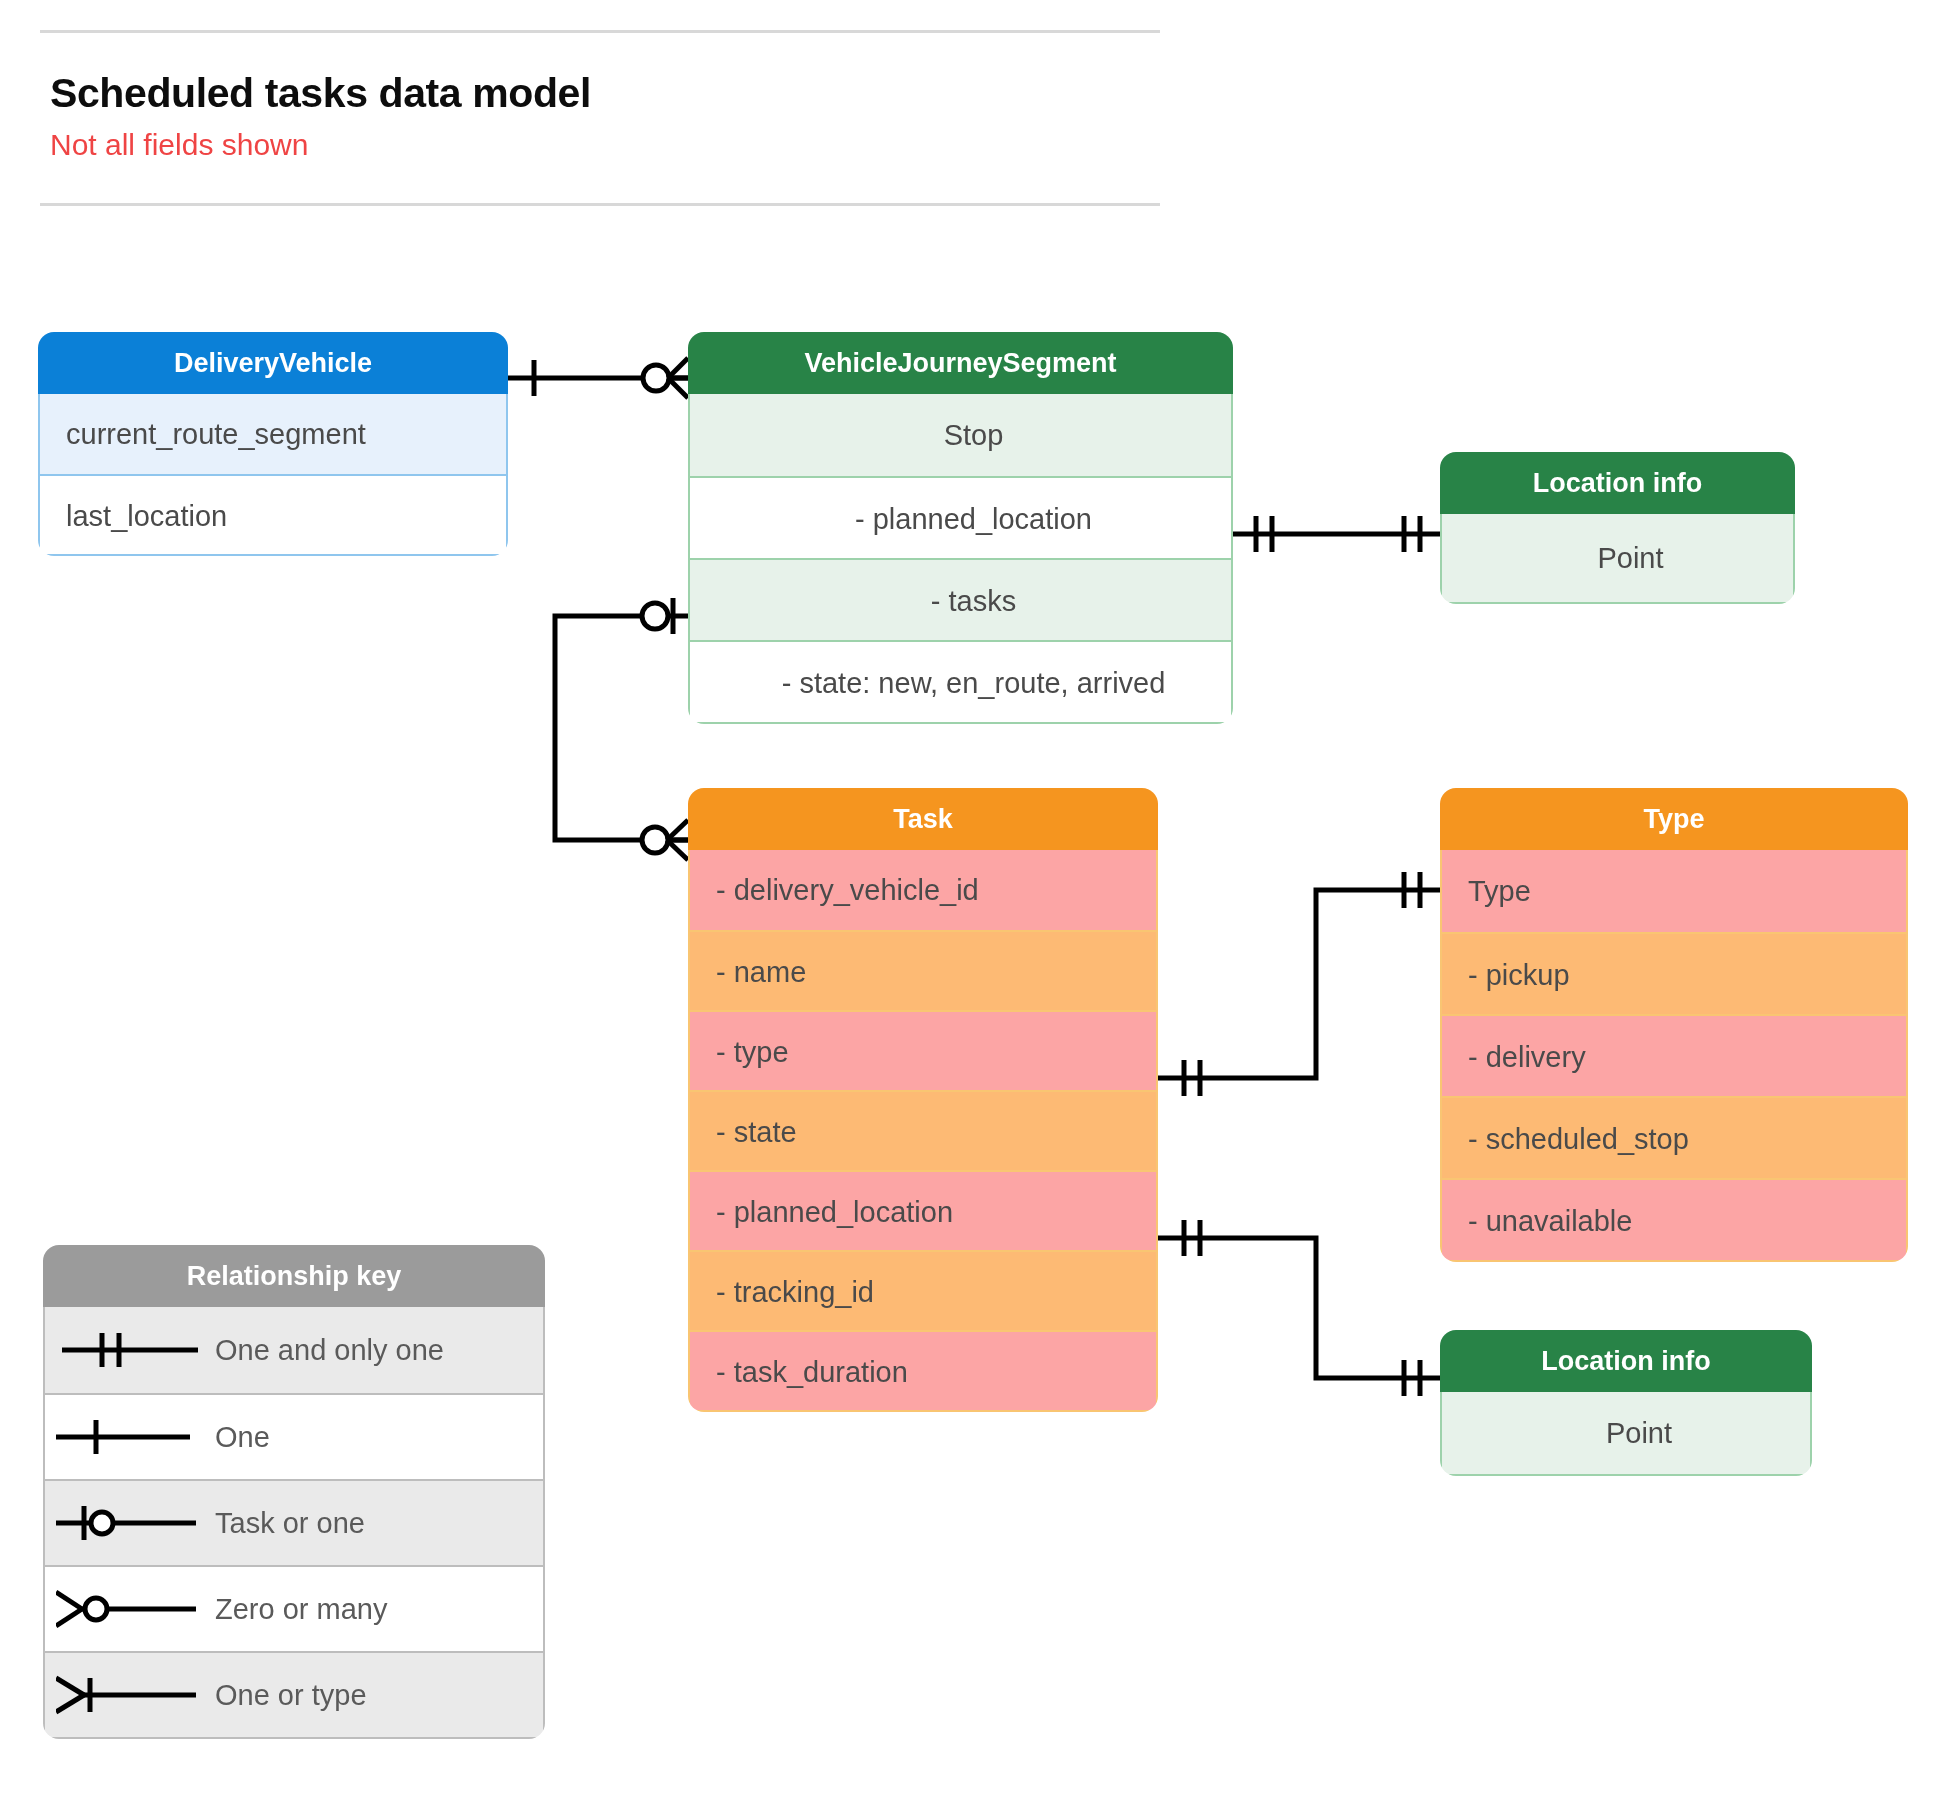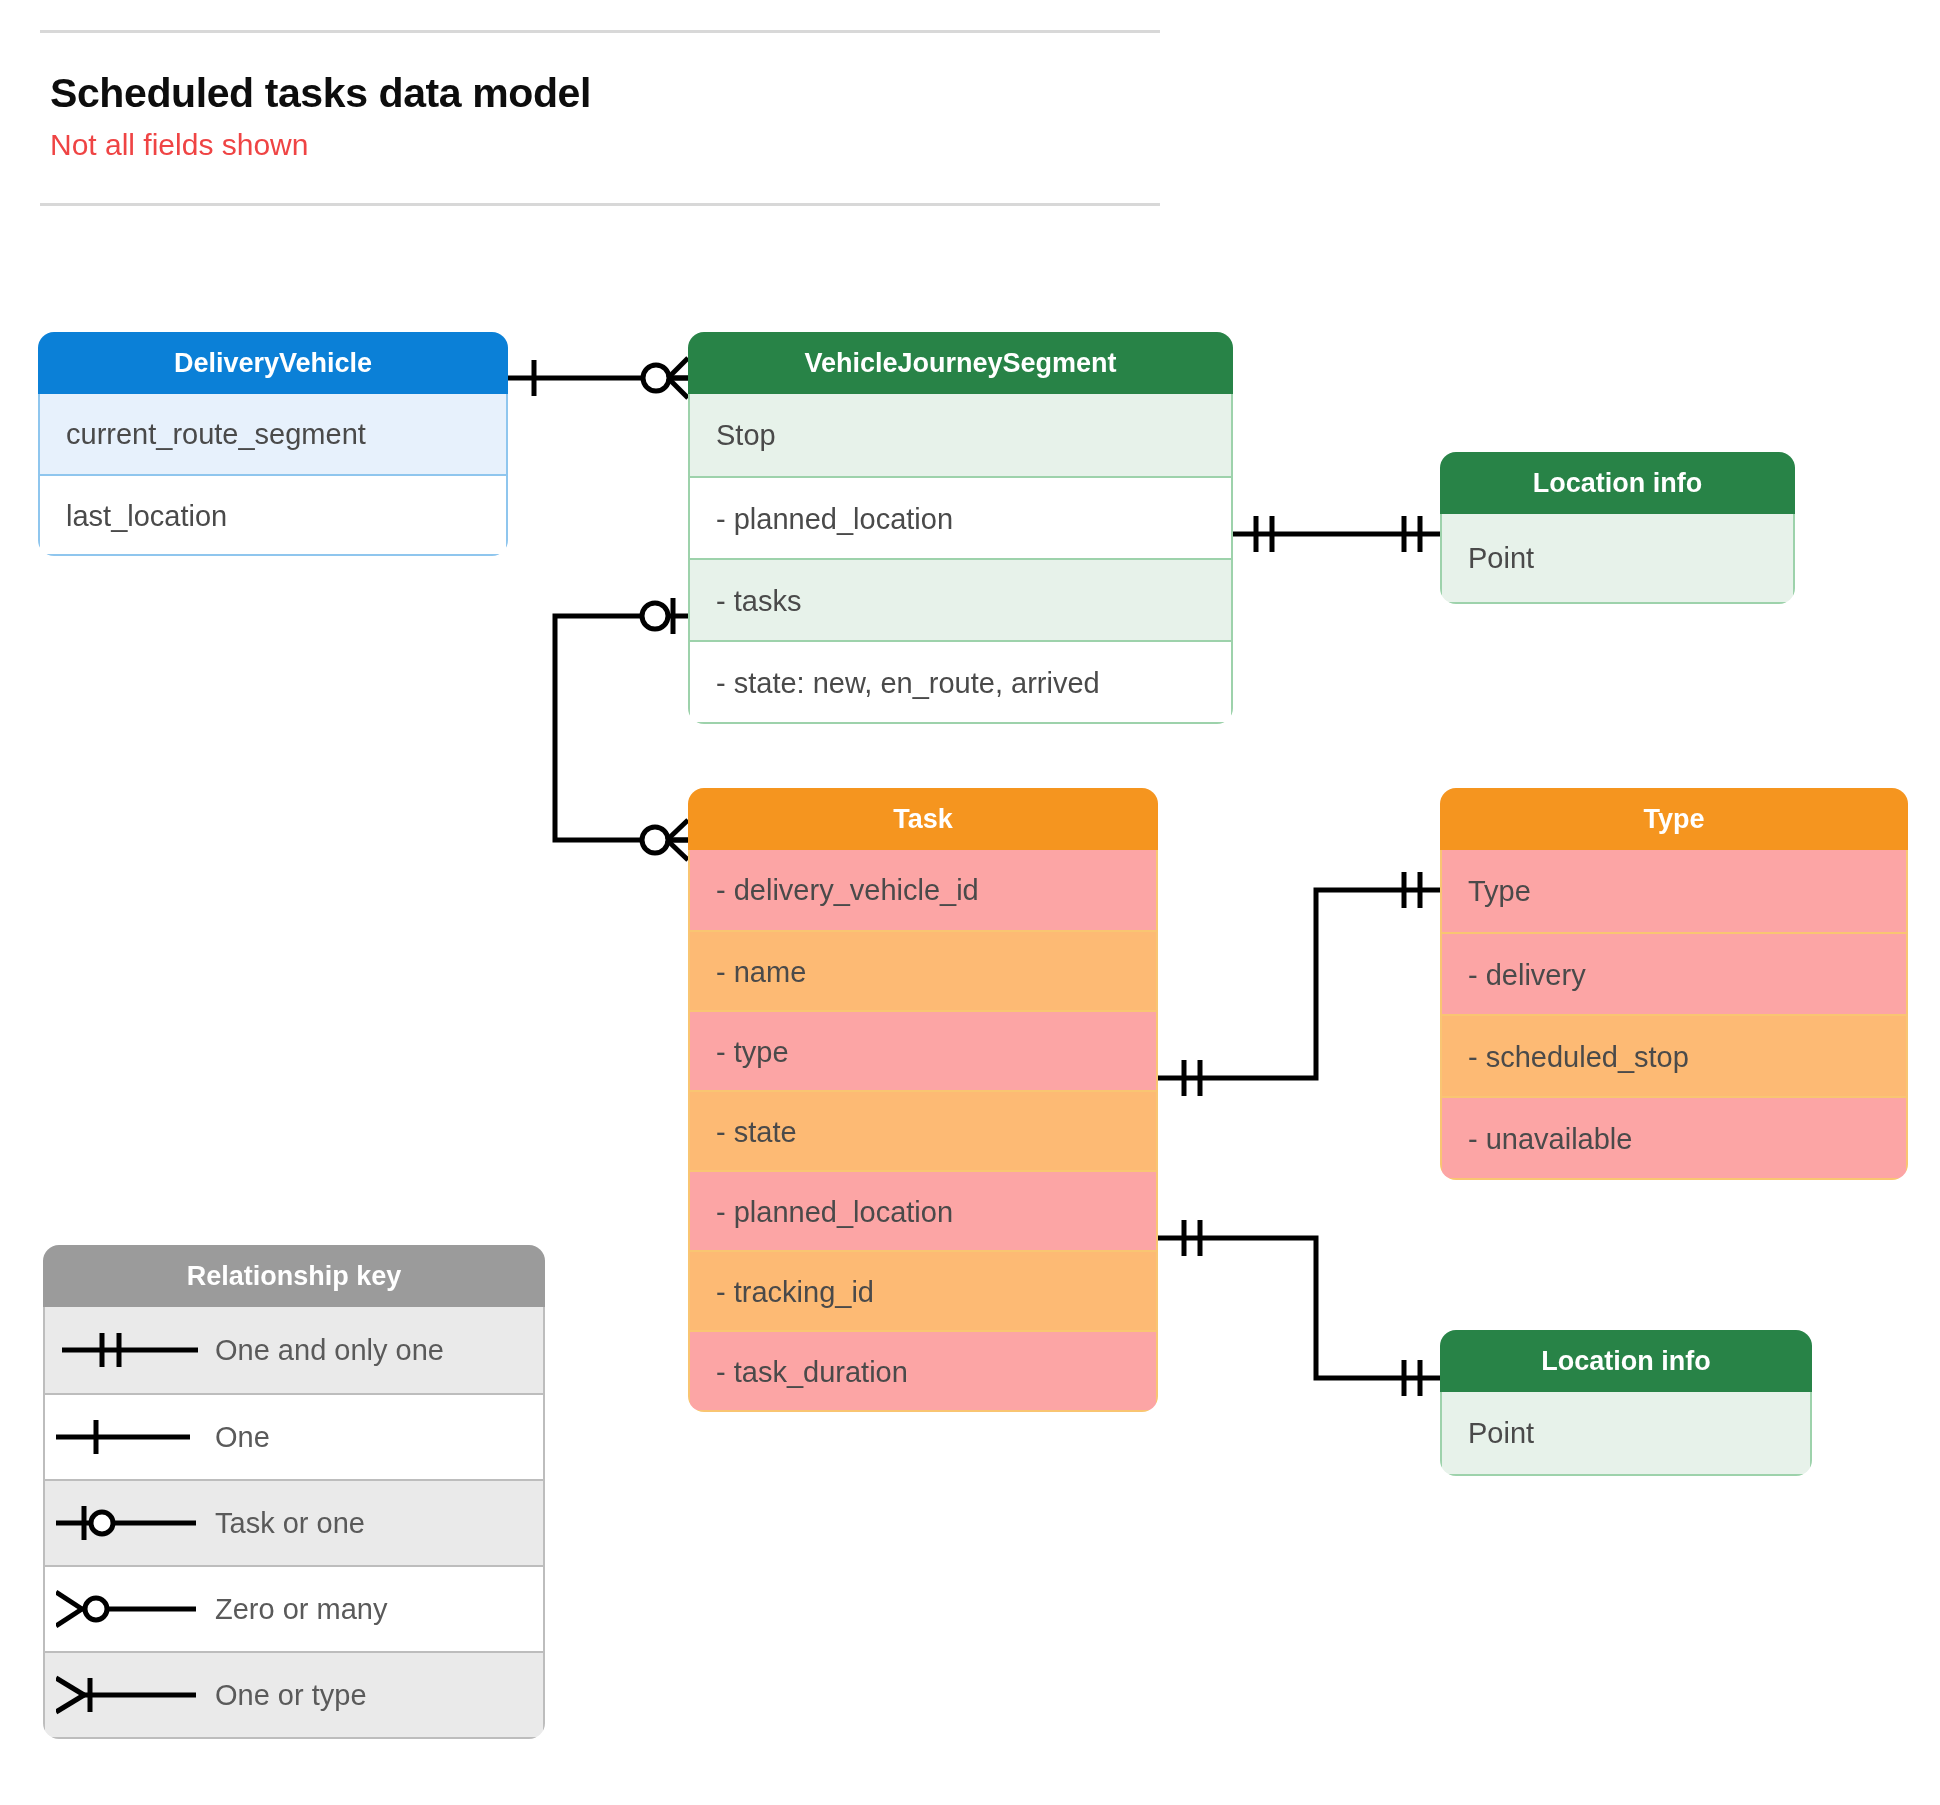--- a/index.html
+++ b/index.html
@@ -89,21 +89,21 @@
 
   
   .e-blue .entity-title { background: #0b80d7; }
   .e-blue .rows { border-color: #8fc6ee; }
   .e-blue .row { border-top-color: #8fc6ee; }
   .e-blue .row.alt { background: #e7f1fc; }
   .e-blue .row.plain { background: #ffffff; }
 
   
   .e-green .entity-title { background: #288347; }
-  .e-green .rows { border-color: #9dd2ab; }
+  .e-green .rows { border-color: #9dd2ab; text-align: center; }
   .e-green .row { border-top-color: #9dd2ab; }
   .e-green .row.alt { background: #e7f2ea; }
   .e-green .row.plain { background: #ffffff; }
 
   
   .e-orange .entity-title { background: #f5951f; }
   .e-orange .rows { border-color: #f9c572; }
   .e-orange .row { border-top-color: #f9c572; }
   .e-orange .row.alt { background: #fca5a5; }
   .e-orange .row.plain { background: #fdba74; }
@@ -245,20 +245,21 @@
       <div class="row alt">- planned_location</div>
       <div class="row plain">- tracking_id</div>
       <div class="row alt">- task_duration</div>
     </div>
   </div>
 
   <div class="entity e-orange" id="ent-type">
     <div class="entity-title">Type</div>
     <div class="rows">
       <div class="row alt">Type</div>
+      <div class="row plain">-   pickup</div>
       <div class="row alt">-   delivery</div>
       <div class="row plain">-   scheduled_stop</div>
       <div class="row alt">-   unavailable</div>
     </div>
   </div>
 
   <div class="entity e-green" id="ent-locinfo-bottom">
     <div class="entity-title">Location info</div>
     <div class="rows">
       <div class="row alt">Point</div>

